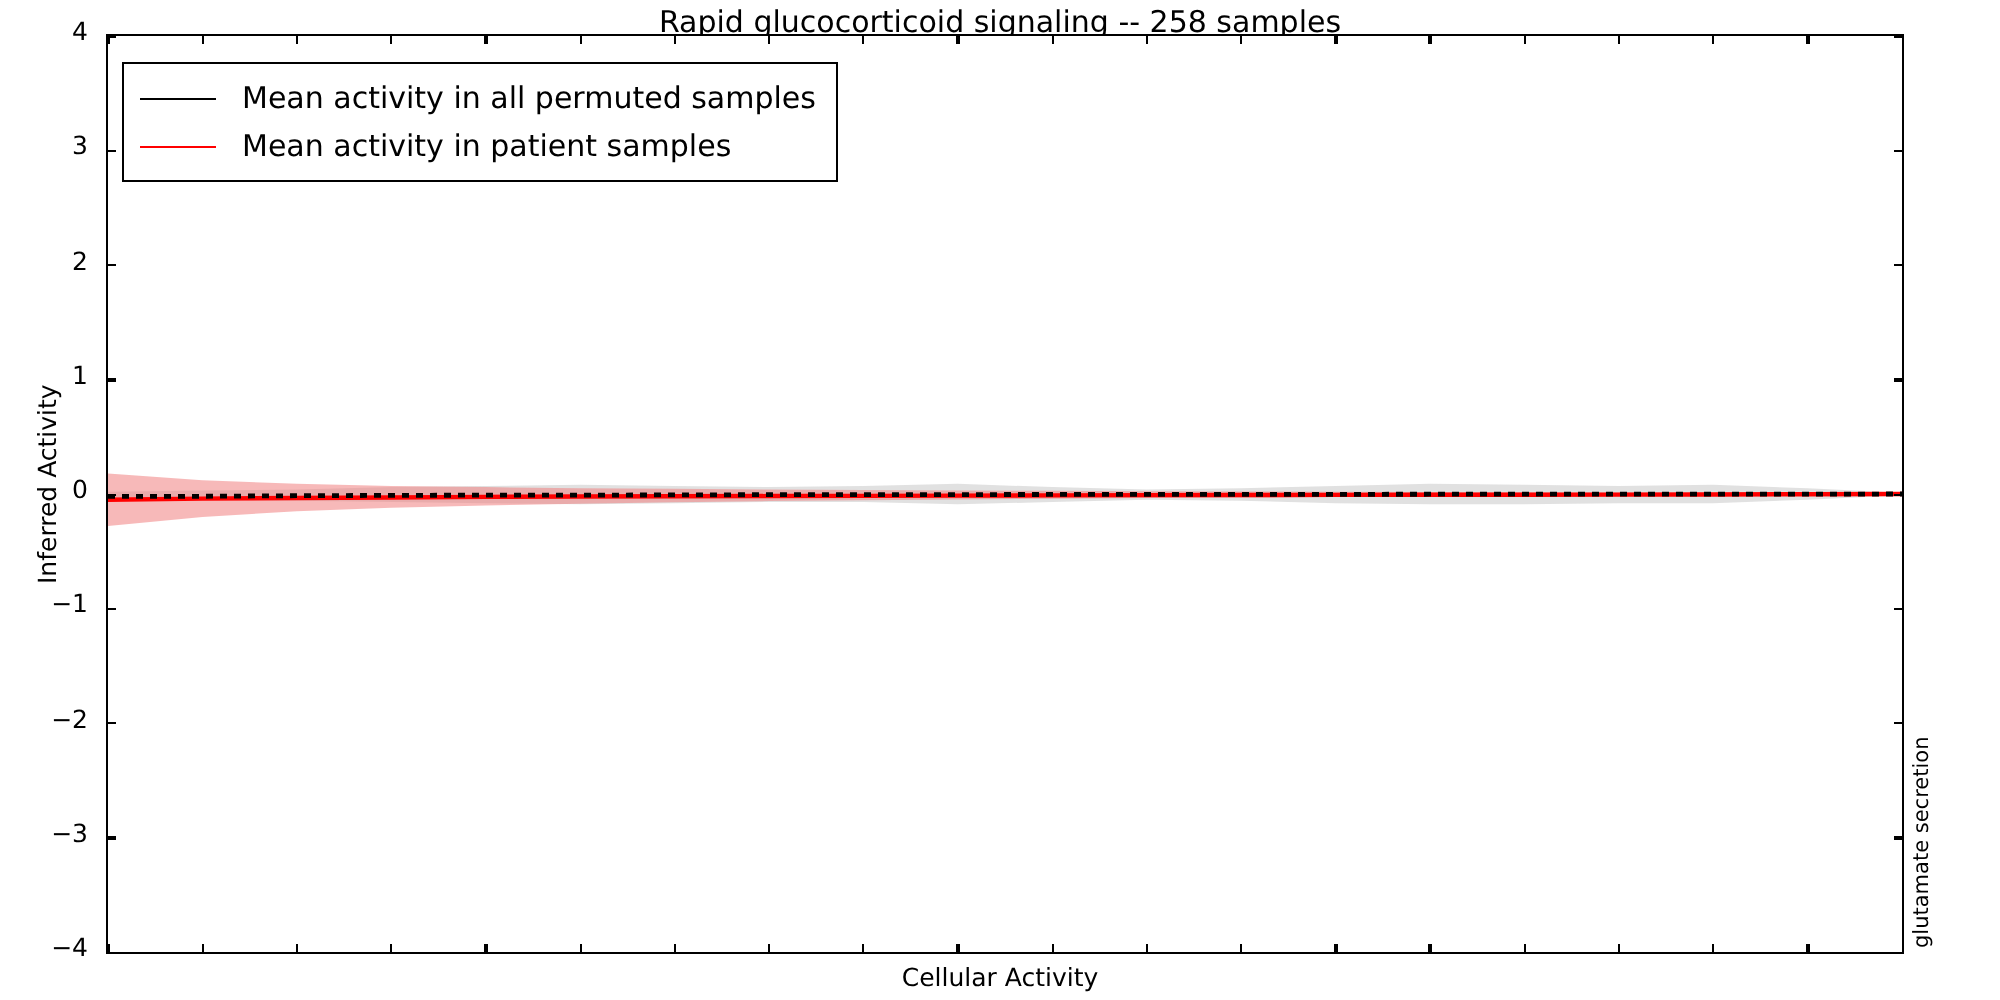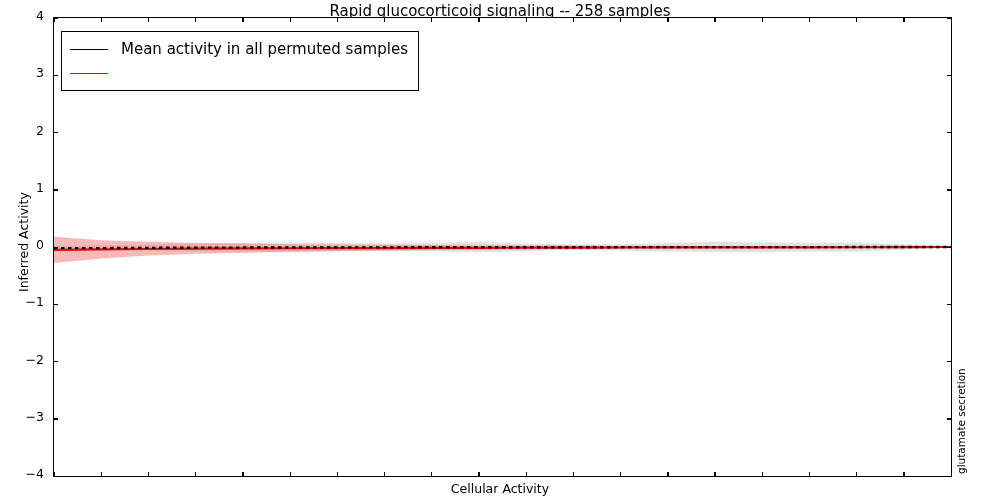--- a/index.html
+++ b/index.html
@@ -175,16 +175,17 @@
     </div>
   </div>
 
   <div id="legend">
     <div class="legend-row">
       <span class="legend-swatch"></span>
       <span class="legend-text">Mean activity in all permuted samples</span>
     </div>
     <div class="legend-row">
       <span class="legend-swatch red"></span>
+      <span class="legend-text">Mean activity in patient samples</span>
     </div>
   </div>
 
 </div>
 
 </body></html>

